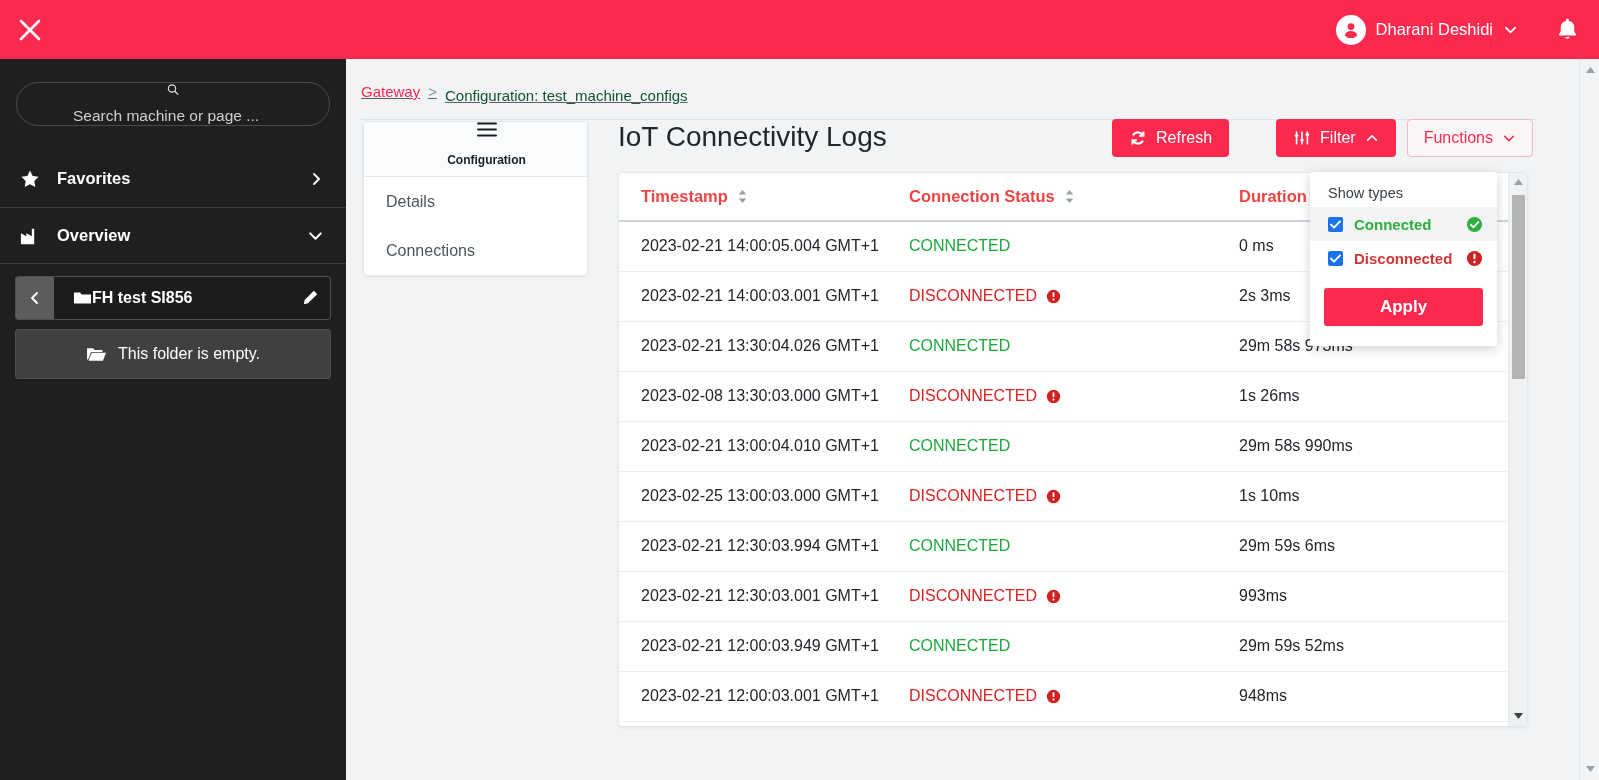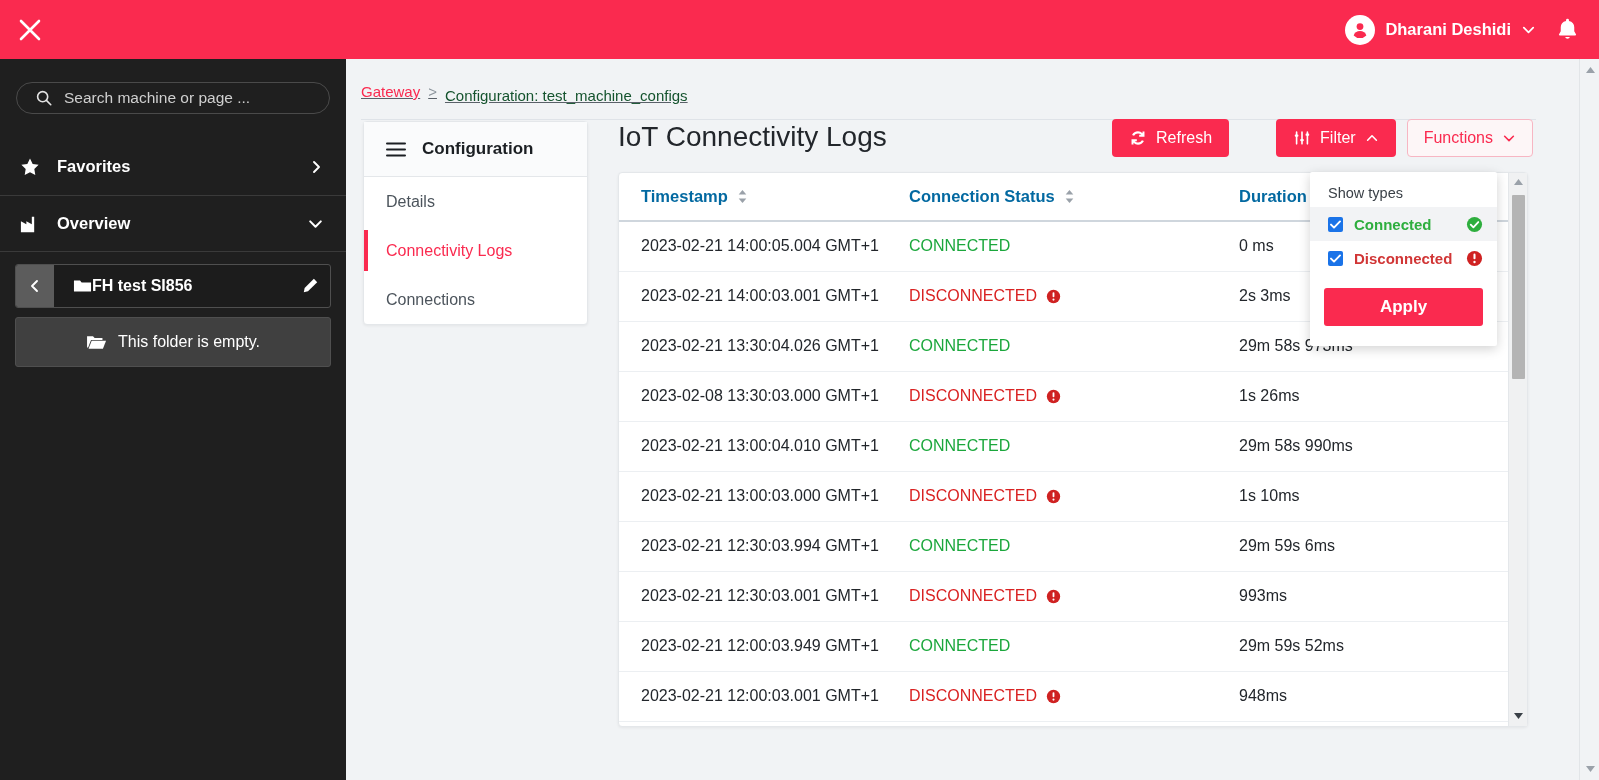--- a/index.html
+++ b/index.html
@@ -41,41 +41,42 @@
     border-bottom-color: transparent;
     border-left-color: transparent;
     transform: rotate(-35deg);
   }
   .brand-text { font-size: 26px; color: #fff; letter-spacing: .2px; }
   .brand-text b { font-weight: 700; }
   .brand-text span { font-weight: 400; opacity: .92; }
 
   .user-area {
     position: absolute; right: 18px; top: 0; height: 59px;
-    display: flex; align-items: center; gap: 18px; font-weight: bold;
+    display: flex; align-items: center; gap: 36px;
   }
   .user-chip { display: flex; align-items: center; gap: 10px; cursor: pointer; }
   .avatar {
     width: 30px; height: 30px; border-radius: 50%; background: #fff;
     display: flex; align-items: center; justify-content: center;
   }
   .user-name { color: #fff; font-size: 16.5px; }
   .bell { cursor: pointer; display: flex; }
 
   
   .sidebar {
     position: absolute; left: 0; top: 59px;
     width: 346px; height: 721px;
     background: #1f1f1f;
   }
   .search-wrap { padding: 23px 16px 0 16px; }
   .search-box {
-    height: 32px; border: 1px solid #4a4a4a; border-radius: 23px;
+    height: 44px; border: 1px solid #4a4a4a; border-radius: 23px;
     display: flex; align-items: center; gap: 11px; padding: 0 18px;
     background: transparent;
+    flex-direction: column;
   }
   .search-box input {
     flex: 1; background: transparent; border: none; outline: none;
     color: #e6e6e6; font-size: 15.5px; font-family: inherit;
   }
   .search-box input::placeholder { color: #cfcfcf; }
 
   .nav-row {
     height: 57px; display: flex; align-items: center;
     padding: 0 22px 0 19px; color: #fff; cursor: pointer;
@@ -134,22 +135,22 @@
   
   .config-card {
     position: absolute; left: 17px; top: 62px;
     width: 225px; background: #fff;
     border: 1px solid #e4e7ea; border-radius: 4px;
     box-shadow: 0 1px 3px rgba(0,0,0,.06);
   }
   .config-head {
     height: 55px; display: flex; align-items: center; gap: 16px;
     padding-left: 22px; border-bottom: 1px solid #e4e7ea;
-    font-size: 17px; font-weight: 700; color: #1b1f23;
-    background: #fafbfc; cursor: pointer;
+    font-size: 12px; font-weight: 700; color: #1b1f23;
+    background: #fafbfc; cursor: pointer; flex-direction: column;
   }
   .config-item {
     height: 49px; display: flex; align-items: center;
     padding-left: 22px; font-size: 16px; color: #4c545c;
     cursor: pointer; position: relative;
   }
   .config-item.active { color: #fa2a4f; }
   .config-item.active::before {
     content: ""; position: absolute; left: 0; top: 4px; bottom: 4px;
     width: 4px; background: #fa2a4f;
@@ -177,21 +178,21 @@
   .table-card {
     position: absolute; left: 272px; top: 113px;
     width: 910px; height: 555px;
     background: #fff; border: 1px solid #e4e7ea; border-radius: 4px;
     box-shadow: 0 1px 3px rgba(0,0,0,.06);
     display: flex;
   }
   .table-scroll { flex: 1; overflow: hidden; }
   table { width: 100%; border-collapse: collapse; }
   thead th {
-    height: 48px; font-size: 16.5px; font-weight: 700; color: #0369a1;
+    height: 48px; font-size: 16.5px; font-weight: 700; color: #ef4444;
     text-align: left; border-bottom: 2px solid #cfd6dd;
     padding: 0; white-space: nowrap;
   }
   thead th .th-inner { display: flex; align-items: center; gap: 9px; }
   th.c1 { padding-left: 22px; width: 290px; }
   th.c2 { width: 330px; }
   th.c3 { padding-right: 20px; }
   tbody td {
     height: 50px; font-size: 16px; color: #22262b;
     border-bottom: 1px solid #eceff2; padding: 0; white-space: nowrap;
@@ -365,23 +366,20 @@
 
   <div class="config-card">
     <div class="config-head">
       <svg width="20" height="15" viewBox="0 0 20 15">
         <path d="M1 1.5h18M1 7.5h18M1 13.5h18" stroke="#1b1f23" stroke-width="2" stroke-linecap="round"></path>
       </svg>
       <span>Configuration</span>
     </div>
     <div class="config-item">
       <span>Details</span>
-    </div>
-    <div class="config-item active">
-      <span>Connectivity Logs</span>
     </div>
     <div class="config-item">
       <span>Connections</span>
     </div>
   </div>
 
   <h1 class="page-title">IoT Connectivity Logs</h1>
 
   <div class="actions">
     <div class="btn btn-primary">
@@ -485,21 +483,21 @@
               <td class="c3">1s 26ms</td>
             </tr>
             <tr>
               <td class="c1">2023-02-21 13:00:04.010 GMT+1</td>
               <td class="c2">
                 <span class="status st-conn">CONNECTED</span>
               </td>
               <td class="c3">29m 58s 990ms</td>
             </tr>
             <tr>
-              <td class="c1">2023-02-21 13:00:03.000 GMT+1</td>
+              <td class="c1">2023-02-25 13:00:03.000 GMT+1</td>
               <td class="c2">
                 <span class="status st-disc">DISCONNECTED<svg width="15" height="15" viewBox="0 0 18 18">
                     <circle cx="9" cy="9" r="8" fill="#cf2222"></circle>
                     <rect x="7.9" y="3.8" width="2.2" height="6" rx="1.1" fill="#fff"></rect>
                     <circle cx="9" cy="12.7" r="1.25" fill="#fff"></circle>
                   </svg></span>
               </td>
               <td class="c3">1s 10ms</td>
             </tr>
             <tr>

